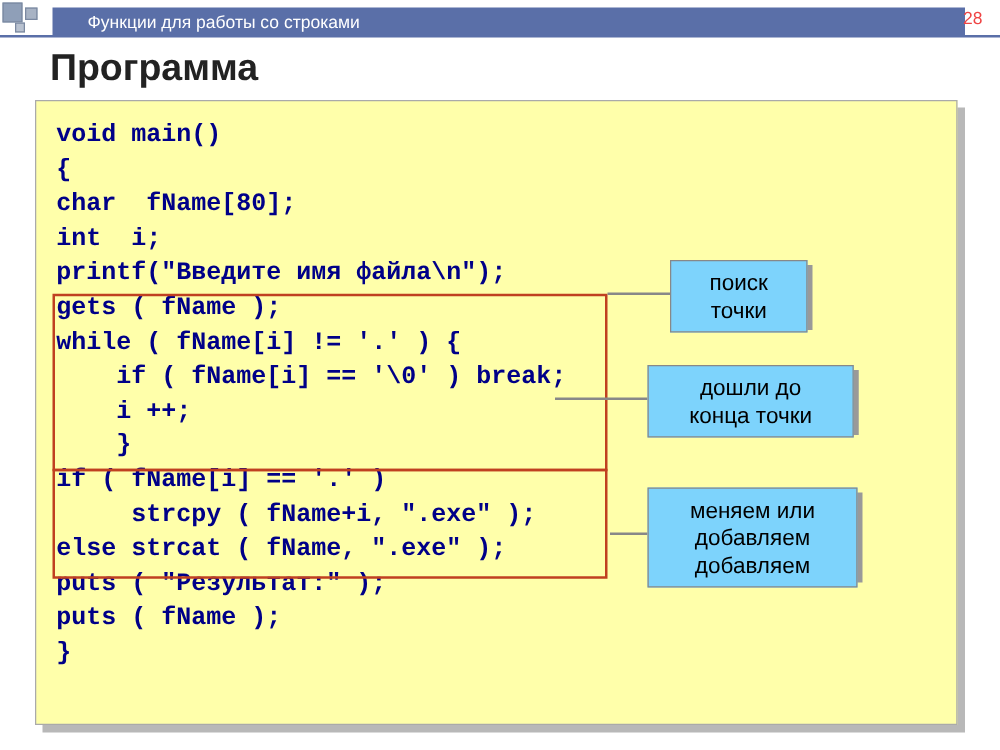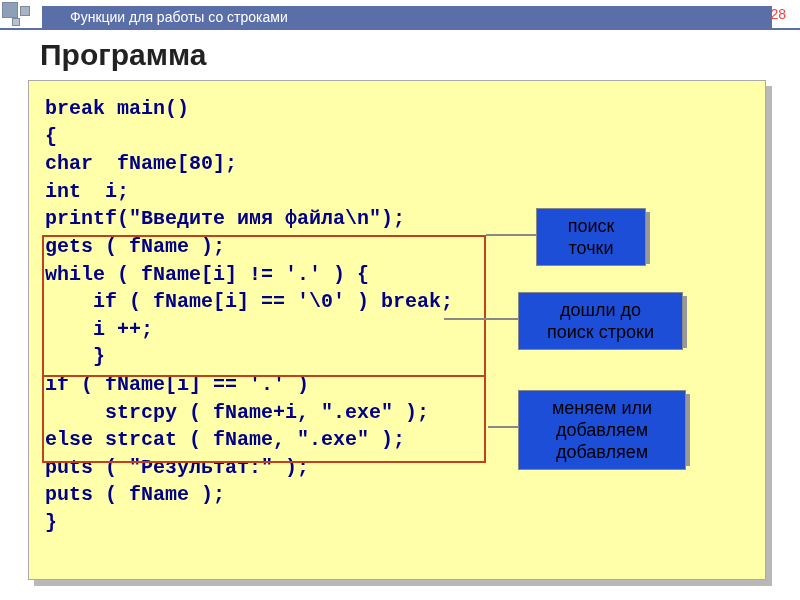--- a/index.html
+++ b/index.html
@@ -63,21 +63,21 @@
     position: absolute;
     border: 2px solid #c04020;
     background: transparent;
     pointer-events: none;
   }
   .box1 { left: 14px; top: 155px; width: 444px; height: 142px; }
   .box2 { left: 14px; top: 295px; width: 444px; height: 88px; }
 
   .callout {
     position: absolute;
-    background: #1d4ed8;
+    background: #7dd3fc;
     border: 1px solid #888;
     font-size: 18px; color: #000;
     text-align: center;
     padding: 6px 14px;
     line-height: 22px;
   }
   .callout-sh {
     position:absolute; background:#999;
   }
   .c1 { left: 508px; top: 128px; width: 110px; }
@@ -108,21 +108,21 @@
     <span class="breadcrumb">Функции для работы со строками</span>
   </div>
   <span class="page-num">28</span>
 </div>
 
 <div class="title">Программа</div>
 
 <div class="code-area">
   <div class="code-shadow"></div>
   <div class="code-panel">
-    <div class="code-line">break main()</div>
+    <div class="code-line">void main()</div>
     <div class="code-line">{</div>
     <div class="code-line">char  fName[80];</div>
     <div class="code-line">int  i;</div>
     <div class="code-line">printf("Введите имя файла\n");</div>
     <div class="code-line">gets ( fName );</div>
     <div class="code-line">while ( fName[i] != '.' ) {</div>
     <div class="code-line">    if ( fName[i] == '\0' ) break;</div>
     <div class="code-line">    i ++;</div>
     <div class="code-line">    }</div>
     <div class="code-line">if ( fName[i] == '.' )</div>
@@ -142,21 +142,21 @@
 
   <div class="callout-sh c1s"></div>
   <div class="callout c1">
     <div>поиск</div>
     <div>точки</div>
   </div>
 
   <div class="callout-sh c2s"></div>
   <div class="callout c2">
     <div>дошли до</div>
-    <div>поиск строки</div>
+    <div>конца точки</div>
   </div>
 
   <div class="callout-sh c3s"></div>
   <div class="callout c3">
     <div>меняем или</div>
     <div>добавляем</div>
     <div>добавляем</div>
   </div>
 </div>
 

